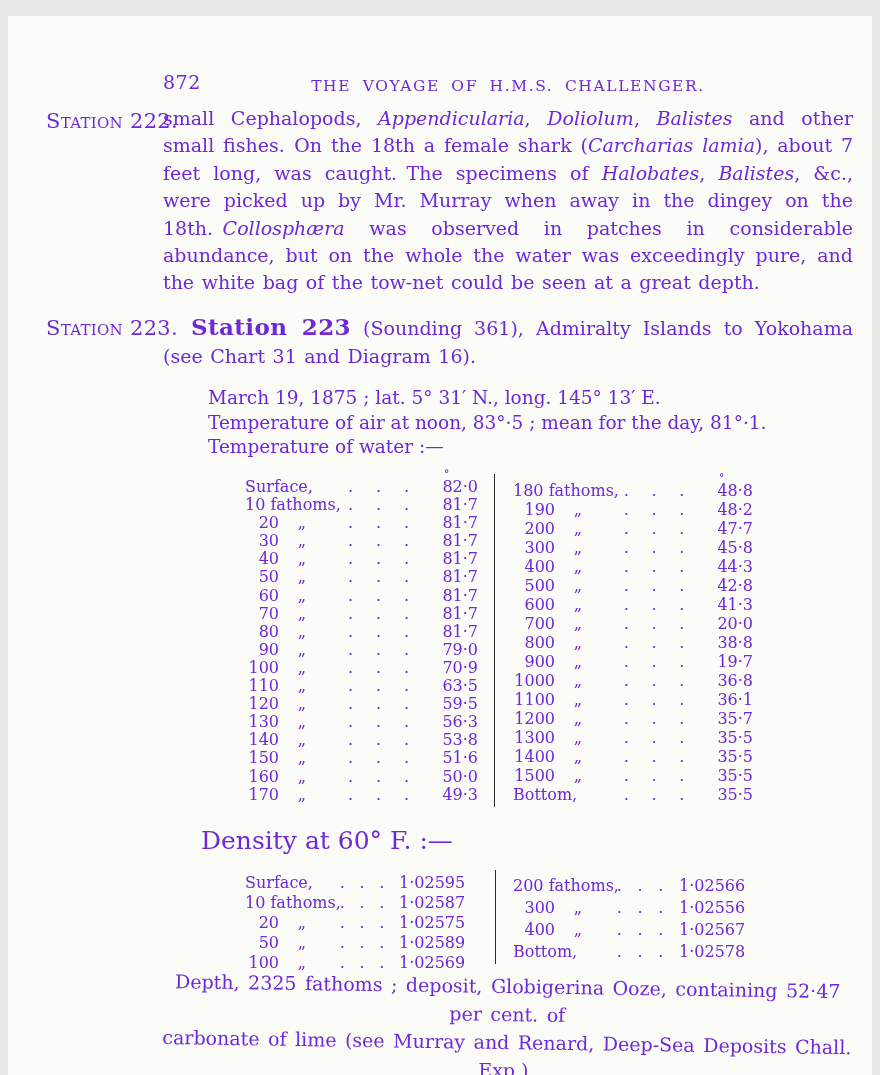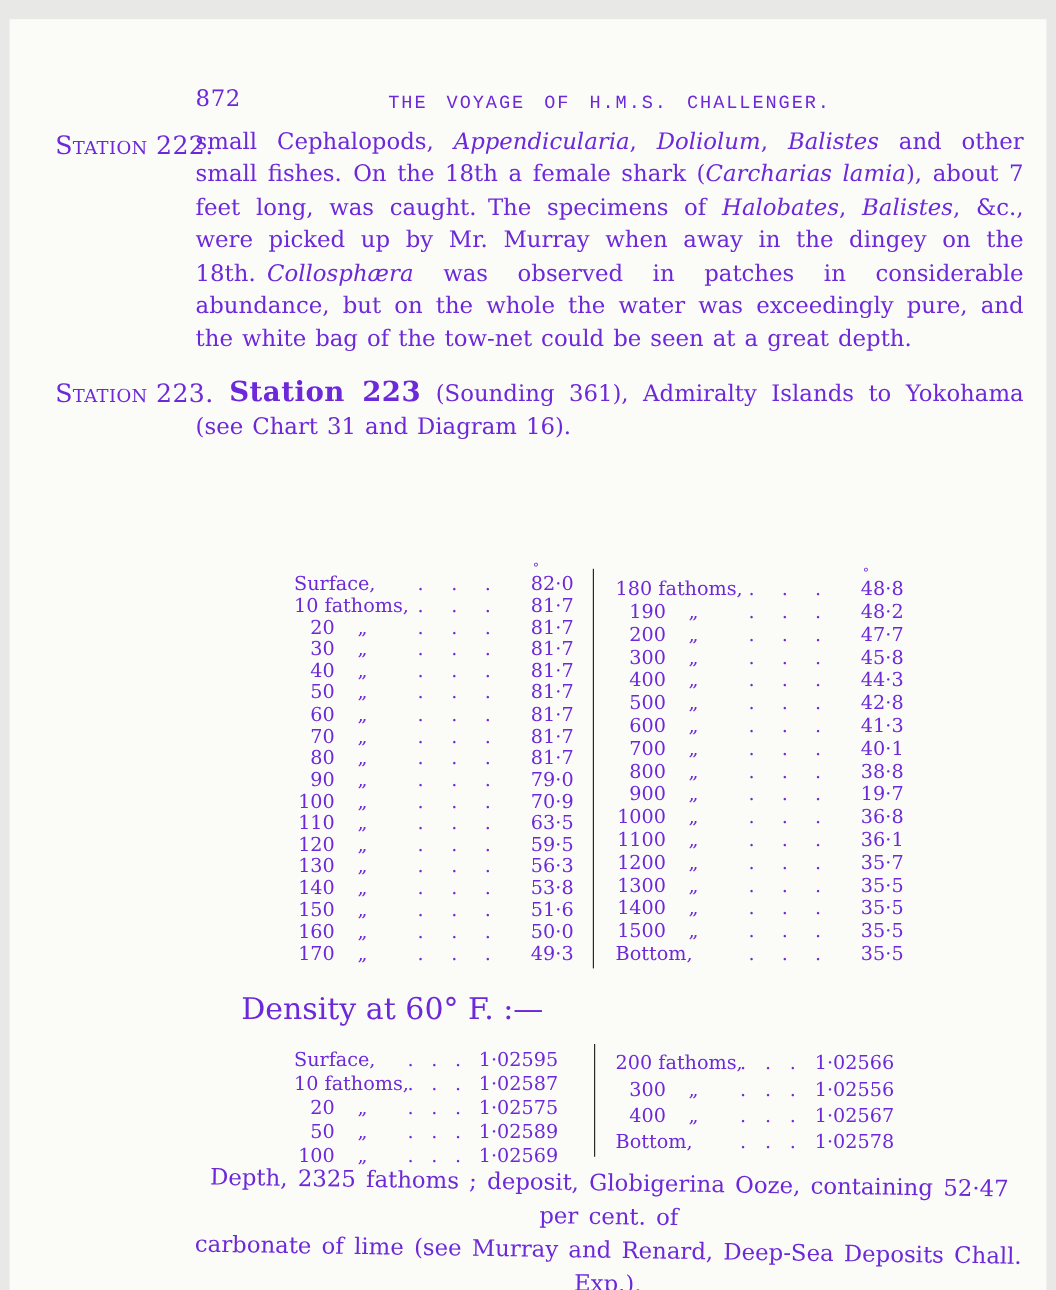--- a/index.html
+++ b/index.html
@@ -5,21 +5,21 @@
   html,body{margin:0;padding:0;background:#e8e8e6;}
   .page{
     position:relative;width:864px;height:1075px;margin:16px auto;
     background:#fbfbf8;color:#6d28d9;
     font-family:"DejaVu Serif","Liberation Serif",serif;
     overflow:hidden;
   }
   
   .page-number{position:absolute;left:155px;top:55px;font-size:19px;letter-spacing:.5px;}
   .running-title{position:absolute;left:155px;top:61px;width:690px;text-align:center;
-    font-size:15.5px;letter-spacing:1.6px;word-spacing:5px;font-family:Liberation Mono, monospace;}
+    font-size:15.5px;letter-spacing:1.6px;word-spacing:5px;}
   
   .margin-note{position:absolute;left:38px;font-variant:small-caps;font-size:21px;letter-spacing:.3px;white-space:nowrap;}
   .mn-222{top:93px;}
   .mn-223{top:300px;}
   
   .para{position:absolute;left:155px;width:690px;font-size:19px;line-height:27.4px;
     text-align:justify;word-spacing:1.5px;}
   .para-1{top:89px;}
   .para-2{top:297px;line-height:28px;text-indent:28px;}
   .it{font-style:italic;}
@@ -66,20 +66,25 @@
   <div class="page-number">872</div>
   <div class="running-title">THE VOYAGE OF H.M.S. CHALLENGER.</div>
 
   <div class="margin-note mn-222">Station 222.</div>
   <div class="margin-note mn-223">Station 223.</div>
 
   <div class="para para-1"><span>small Cephalopods, </span><span class="it">Appendicularia</span><span>, </span><span class="it">Doliolum</span><span>, </span><span class="it">Balistes</span><span> and other small fishes. On the 18th a female shark (</span><span class="it">Carcharias lamia</span><span>), about 7 feet long, was caught. The specimens of </span><span class="it">Halobates</span><span>, </span><span class="it">Balistes</span><span>, &amp;c., were picked up by Mr. Murray when away in the dingey on the 18th. </span><span class="it">Collosphæra</span><span> was observed in patches in considerable abundance, but on the whole the water was exceedingly pure, and the white bag of the tow-net could be seen at a great depth.</span></div>
 
   <div class="para para-2"><span class="station-head">Station 223</span><span> (Sounding 361), Admiralty Islands to Yokohama (see Chart 31 and Diagram 16).</span></div>
 
+  <div class="obs">
+    <div>March 19, 1875 ; lat. 5° 31′ N., long. 145° 13′ E.</div>
+    <div>Temperature of air at noon, 83°·5 ; mean for the day, 81°·1.</div>
+    <div>Temperature of water :—</div>
+  </div>
 
   <div class="dtable t-temp">
     <div class="tcol temp-left">
 
         <div class="trow">
           <span class="tnum">Surface,</span>
           <span class="tunit"></span>
           <span class="tdots">
             <i>.</i>
             <i>.</i>
@@ -356,21 +361,21 @@
         </div>
 
         <div class="trow">
           <span class="tnum">700</span>
           <span class="tunit">„</span>
           <span class="tdots">
             <i>.</i>
             <i>.</i>
             <i>.</i>
           </span>
-          <span class="tval"><span class="deg"></span><span>40·1</span></span>
+          <span class="tval"><span class="deg"></span><span>20·0</span></span>
         </div>
 
         <div class="trow">
           <span class="tnum">800</span>
           <span class="tunit">„</span>
           <span class="tdots">
             <i>.</i>
             <i>.</i>
             <i>.</i>
           </span>

